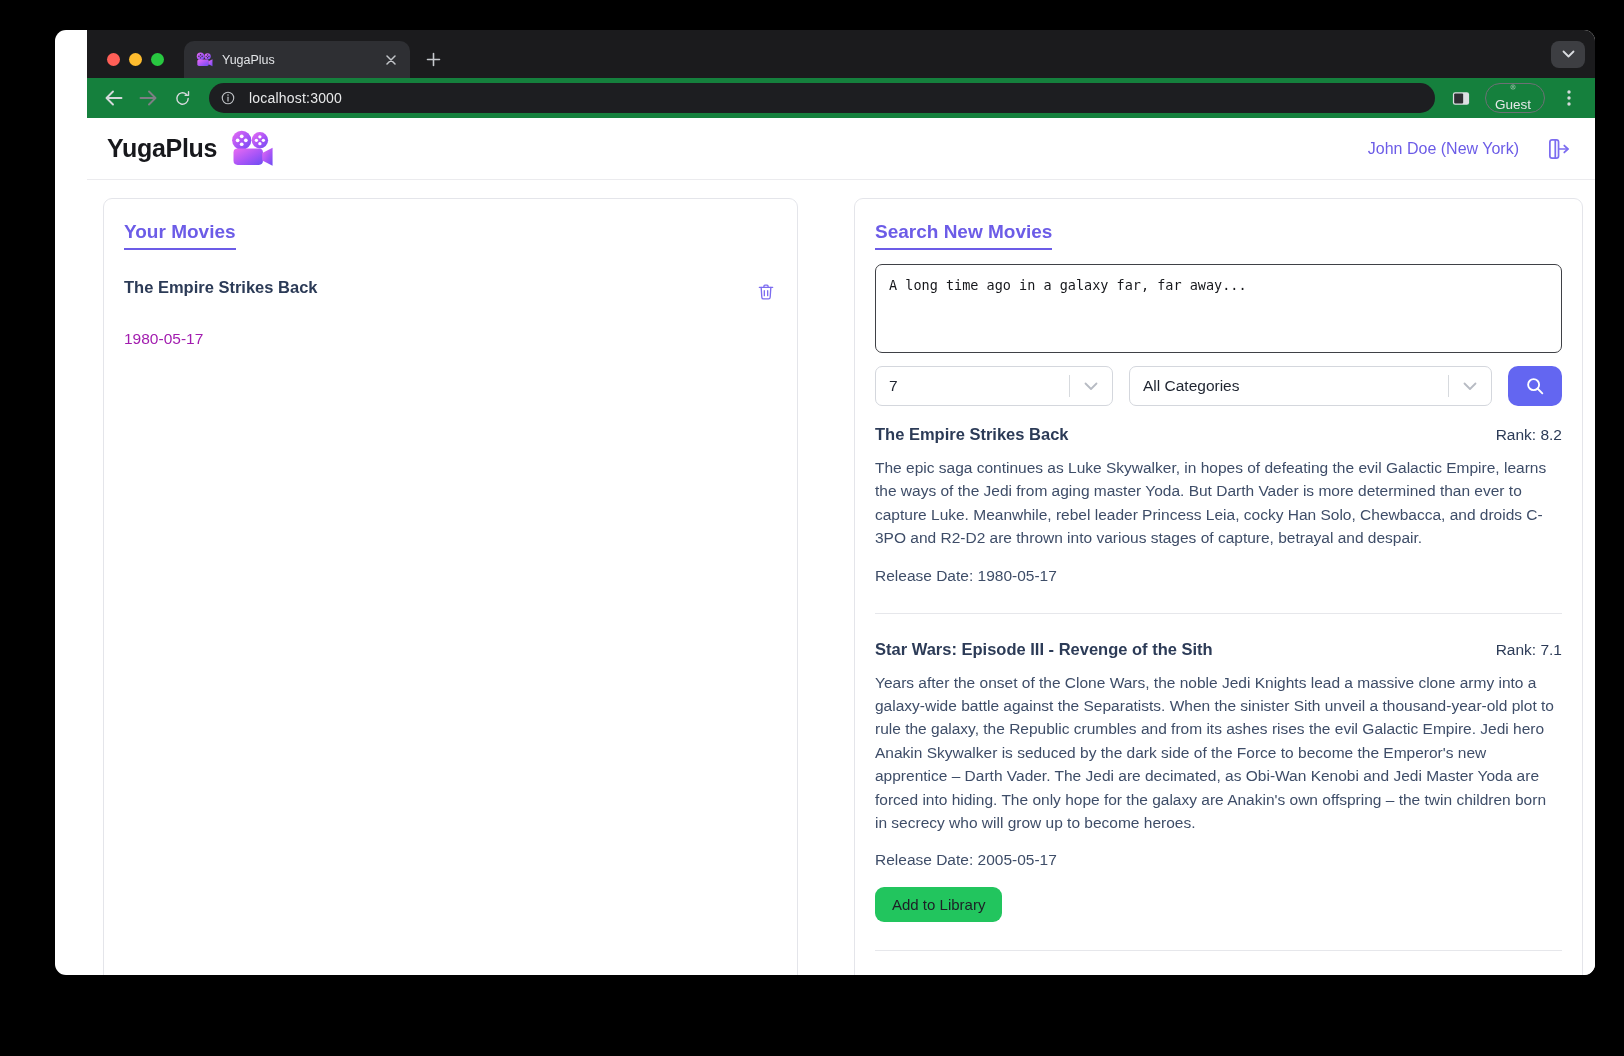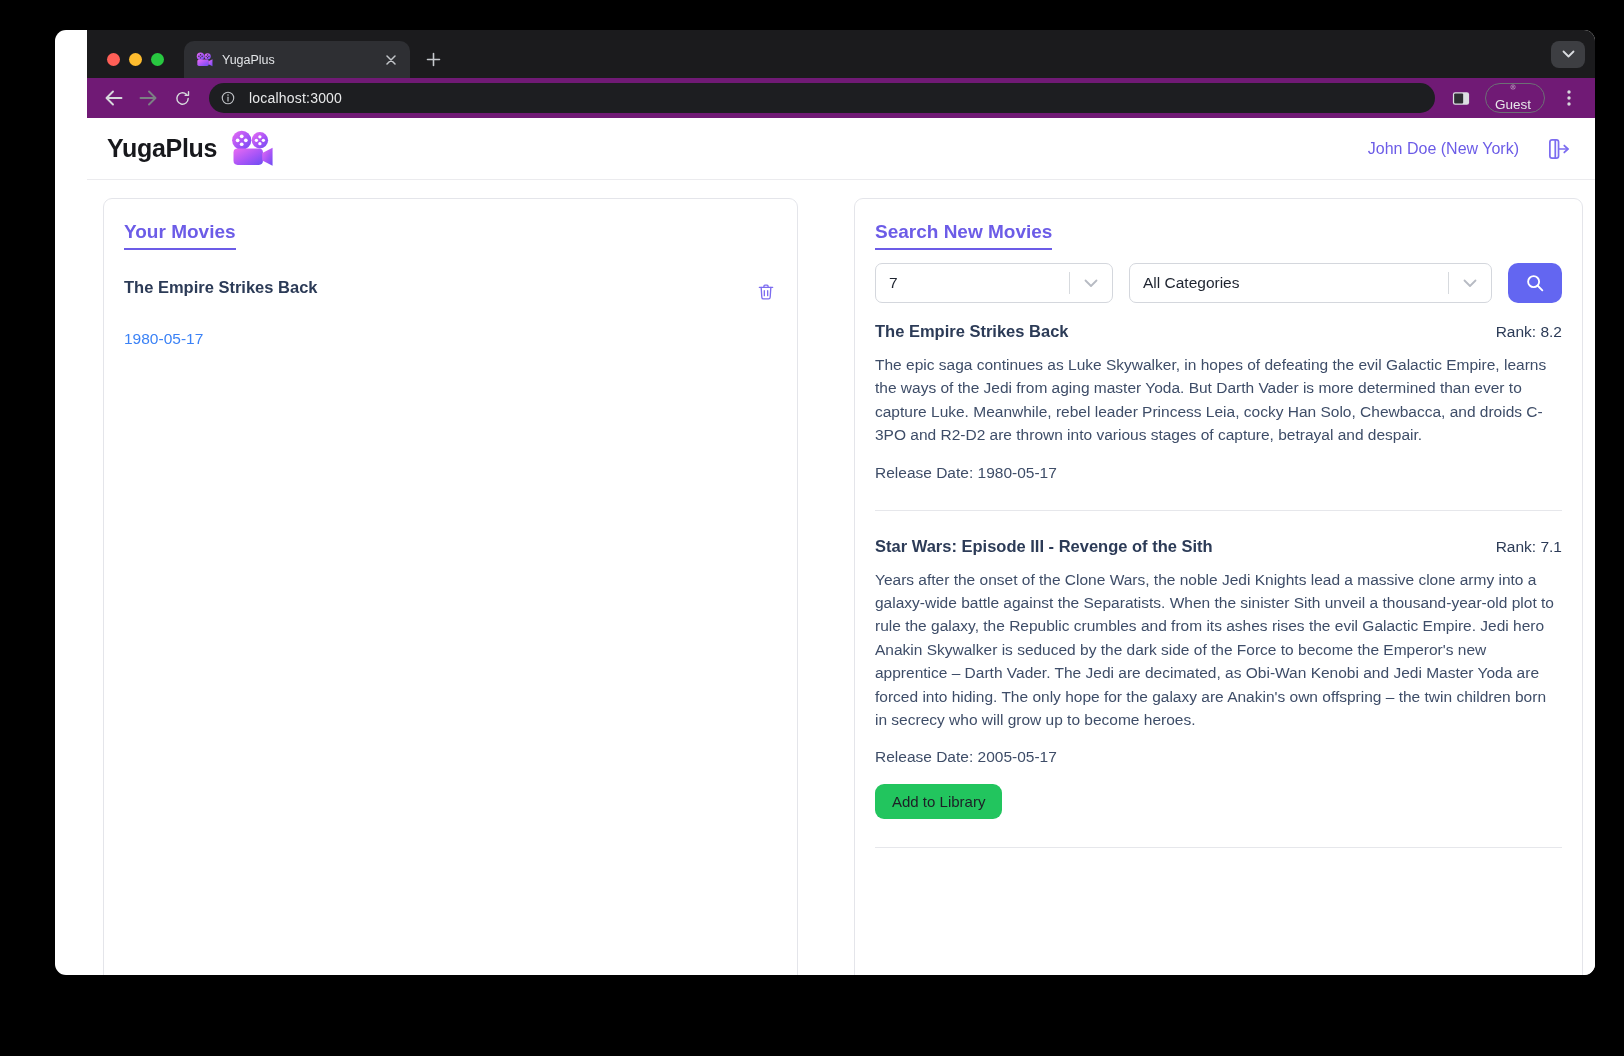--- a/index.html
+++ b/index.html
@@ -23,21 +23,21 @@
     display:flex;align-items:center;padding:0 10px 0 12px;box-sizing:border-box;
   }
   .tab-title{flex:1;margin-left:9px;font-size:12.5px;color:#e2e4e7;white-space:nowrap;overflow:hidden;}
   .tab-close{width:18px;height:18px;display:flex;align-items:center;justify-content:center;border-radius:4px;}
   .newtab{width:30px;height:30px;margin:0 0 4px 8px;display:flex;align-items:center;justify-content:center;border-radius:6px;}
   .strip-spacer{flex:1;}
   .strip-chevron{
     width:34px;height:27px;margin:0 10px 9px 0;background:#3d3e42;border-radius:8px;
     display:flex;align-items:center;justify-content:center;align-self:center;margin-top:9px;
   }
-  .toolbar{height:40px;background:#701a75;display:flex;align-items:center;padding:0 10px;box-sizing:border-box;}
+  .toolbar{height:40px;background:#15803d;display:flex;align-items:center;padding:0 10px;box-sizing:border-box;}
   .navbtn{width:30px;height:30px;display:flex;align-items:center;justify-content:center;border-radius:50%;margin:0 2px;}
   .omnibox{
     flex:1;height:30px;margin:0 10px;background:#1d1e21;border-radius:15px;
     display:flex;align-items:center;padding:0 4px;box-sizing:border-box;min-width:0;
   }
   .site-info{width:26px;height:26px;border-radius:50%;display:flex;align-items:center;justify-content:center;margin-left:2px;}
   .url-text{margin-left:8px;font-size:14px;color:#e8e9ea;letter-spacing:.2px;white-space:nowrap;}
   .toolbtn{width:32px;height:30px;display:flex;align-items:center;justify-content:center;}
   .guest-pill{
     height:28px;border:1px solid #6d7075;border-radius:15px;display:flex;align-items:center;
@@ -65,21 +65,21 @@
   .card-left{width:695px;flex:0 0 695px;}
   .card-right{flex:1;}
   .section-title{
     display:inline-block;font-size:19px;font-weight:bold;color:#6c5ce7;
     padding-bottom:5px;border-bottom:2.5px solid #6c5ce7;margin:2px 0 0 0;
   }
   
   .movie-row{margin-top:28px;display:flex;align-items:flex-start;justify-content:space-between;}
   .movie-title{font-size:16.5px;font-weight:bold;color:#2c3b57;}
   .trash-btn{width:22px;height:22px;display:flex;align-items:center;justify-content:center;margin-top:2px;}
-  .movie-date{margin-top:28px;font-size:15.5px;color:#3b82f6;}
+  .movie-date{margin-top:28px;font-size:15.5px;color:#a21caf;}
   
   .query-box{
     display:block;width:100%;height:89px;margin-top:14px;box-sizing:border-box;
     border:1.4px solid #3f4146;border-radius:7px;padding:11px 13px;resize:none;
     font-family:"DejaVu Sans Mono", monospace;font-size:13.5px;color:#17181c;line-height:1.45;
     background:#fff;outline:none;
   }
   .controls{margin-top:13px;display:flex;gap:16px;height:40px;}
   .select{
     border:1px solid #d4d7dd;border-radius:7px;display:flex;align-items:center;
@@ -251,20 +251,21 @@
                 <path d="M14 11 V17"></path>
             </svg>
           </span>
         </div>
         <div class="movie-date">1980-05-17</div>
       </div>
 
       <div class="card card-right">
         <h2 class="section-title">Search New Movies</h2>
 
+        <textarea class="query-box" spellcheck="false" style="">A long time ago in a galaxy far, far away...</textarea>
 
         <div class="controls">
           <div class="select select-count">
             <span class="select-value">7</span>
             <span class="select-divider"></span>
             <span class="select-caret">
               <svg width="14" height="9" viewBox="0 0 14 9">
                   <path d="M1.5 1.5 L7 7 L12.5 1.5" stroke="#b7bbc3" stroke-width="1.8" fill="none" stroke-linecap="round" stroke-linejoin="round"></path>
                 </svg>
             </span>

